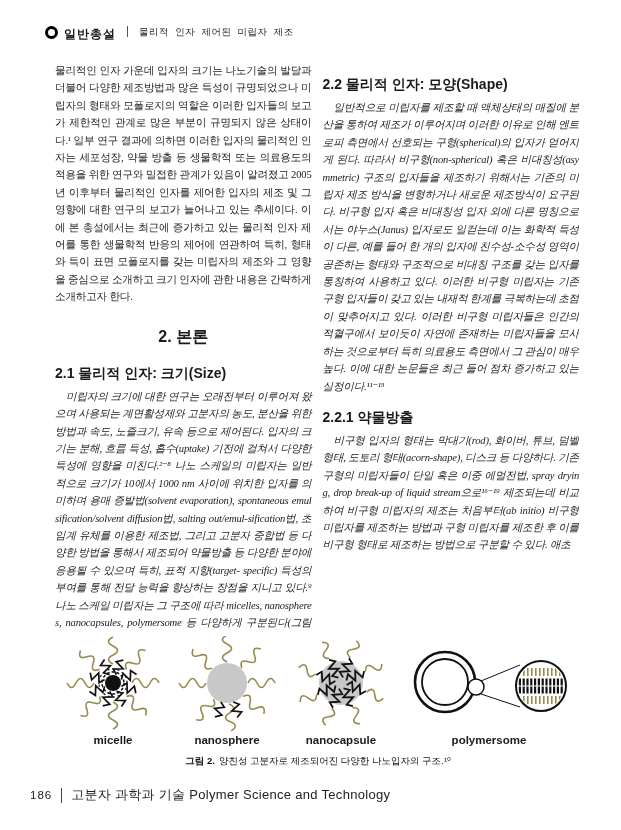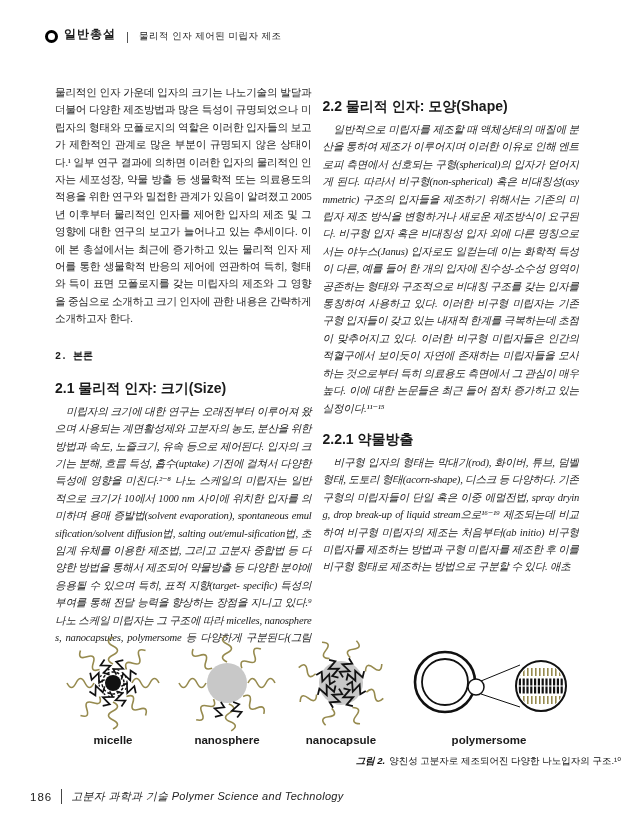--- a/index.html
+++ b/index.html
@@ -4,76 +4,76 @@
 <style>
   html,body{margin:0;padding:0;background:#e8e8e8;}
   .page{
     width:621px;height:830px;position:relative;background:#ffffff;
     margin:0 auto;overflow:hidden;
     font-family:"Liberation Serif","DejaVu Serif",serif;color:#1a1a1a;
   }
   
   .header{
     position:absolute;top:26px;left:45px;right:40px;
-    display:flex;align-items:flex-end;
-    font-family:Liberation Sans, sans-serif;
+    display:flex;align-items:flex-start;
+    font-family:Liberation Mono, monospace;
   }
   .ring-icon{
     display:inline-block;width:7px;height:7px;border:3px solid #000;
     border-radius:50%;margin-right:6px;
   }
   .section-label{font-size:12px;font-weight:bold;letter-spacing:1px;}
   .header-divider{
     display:inline-block;width:1px;height:11px;background:#555;margin:0 11px;
   }
   .article-title{font-size:9.5px;color:#222;letter-spacing:.5px;}
   
   .columns{
-    position:absolute;top:84px;left:55px;right:42px;height:566px;
+    position:absolute;top:62px;left:55px;right:42px;height:566px;
     display:flex;gap:11px;overflow:hidden;
   }
   .col{flex:1;min-width:0;}
   .col p{
     margin:0;font-size:10.6px;line-height:17.4px;text-align:justify;
     word-break:break-all;letter-spacing:-0.2px;
   }
   .col p.indent{text-indent:11px;font-style:italic;}
   h2.sec{
-    font-family:Liberation Mono, monospace;
-    font-size:10px;font-weight:bold;margin:21px 0 17px 0;
+    font-family:Liberation Sans, sans-serif;
+    font-size:16px;font-weight:bold;margin:21px 0 17px 0;text-align:center;
   }
   h3.sub{
     font-family:"Liberation Sans","DejaVu Sans",sans-serif;
     font-size:14px;font-weight:bold;margin:14px 0 5px 0;
   }
   
   .figure{
-    position:absolute;top:636px;left:15px;right:0;text-align:right;
+    position:absolute;top:636px;left:15px;right:0;text-align:center;
   }
   .fig-row{
     display:flex;justify-content:center;align-items:flex-end;gap:14px;
   }
   .fig-item{display:flex;flex-direction:column;align-items:center;}
   .fig-label{
     font-family:"Liberation Sans","DejaVu Sans",sans-serif;
     font-size:11.5px;font-weight:bold;margin-top:2px;
   }
   .fig-caption{
     margin-top:9px;font-family:"Liberation Sans","DejaVu Sans",sans-serif;
     font-size:9.5px;color:#111;
   }
-  .fig-caption .cap-label{font-weight:bold;margin-right:4px;font-style:italic;}
+  .fig-caption .cap-label{font-weight:bold;margin-right:4px;}
   
   .footer{
     position:absolute;left:30px;bottom:26px;display:flex;align-items:center;
     font-family:"Liberation Sans","DejaVu Sans",sans-serif;
   }
   .page-number{font-size:11.5px;font-weight:normal;letter-spacing:1px;}
   .footer-divider{width:1px;height:15px;background:#444;margin:0 9px;}
-  .journal-title{font-size:11px;color:#222;letter-spacing:.3px;font-style:italic;}
+  .journal-title{font-size:13px;color:#222;letter-spacing:.3px;}
   svg{display:block;}
 </style>
 </head>
 <body>
 
 <div class="page">
 
   <div class="header">
     <span class="ring-icon"></span>
     <span class="section-label">일반총설</span>

